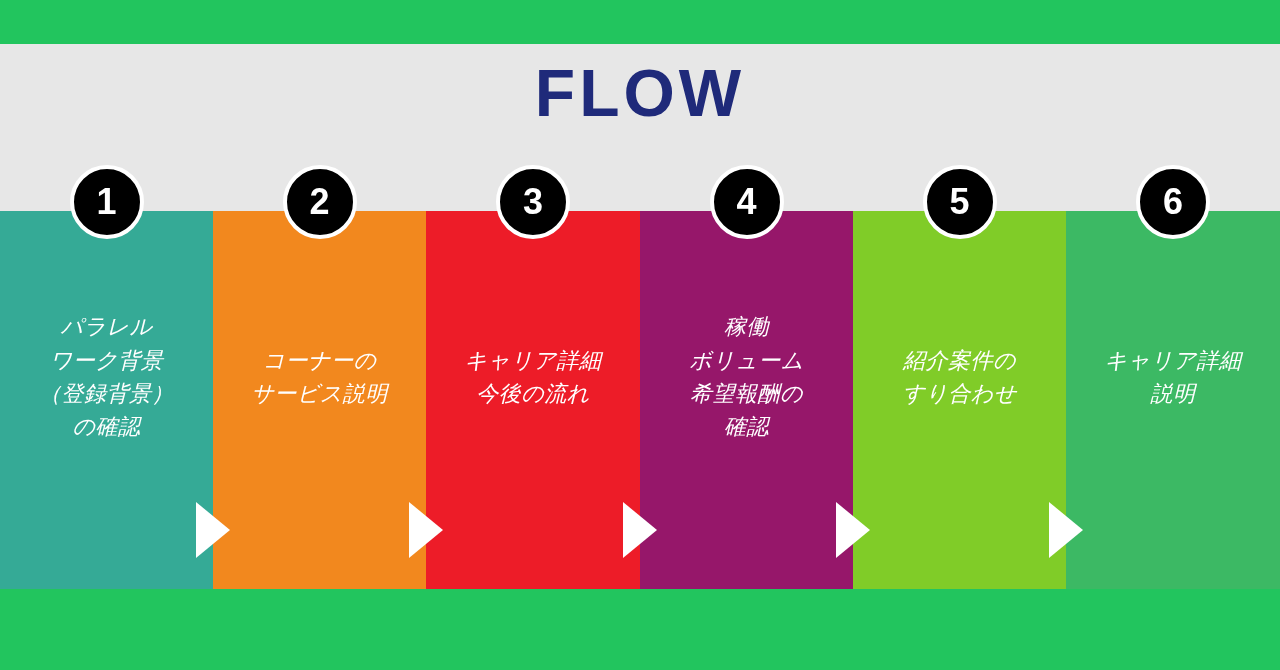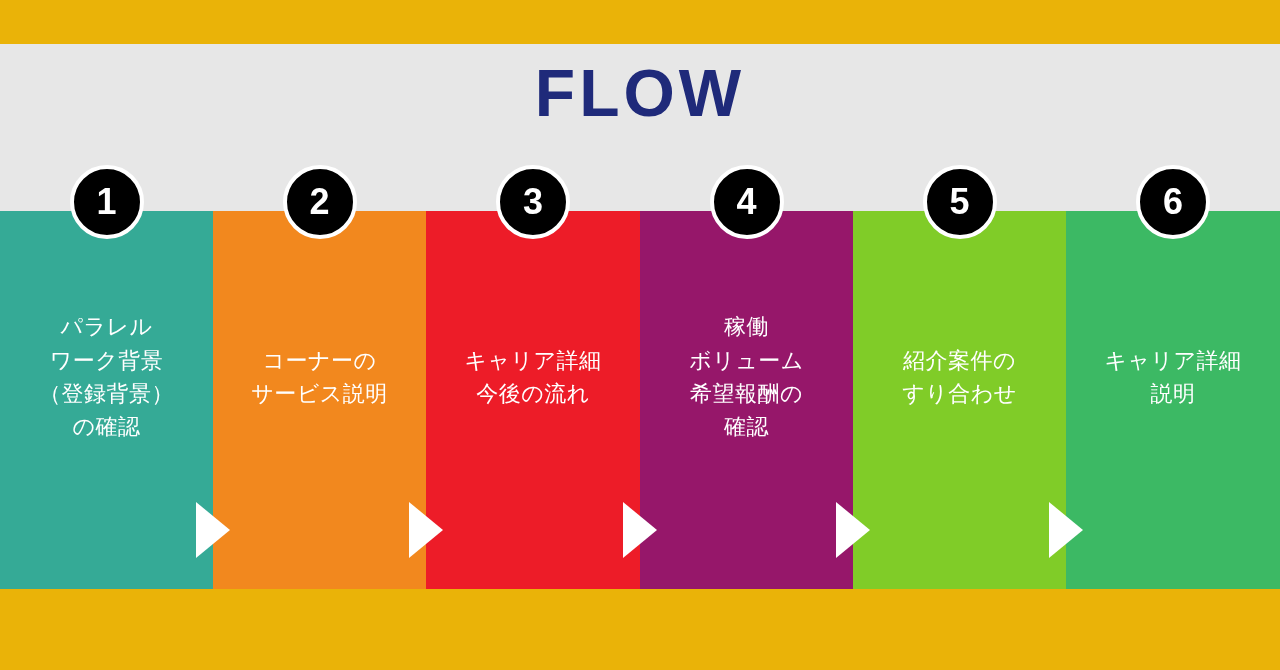--- a/index.html
+++ b/index.html
@@ -2,21 +2,21 @@
 <html><head>
 <meta charset="utf-8">
 <style>
   * { margin:0; padding:0; box-sizing:border-box; }
   html, body {
     width:1280px; height:670px;
     background:#fafafa;
     font-family:"Liberation Sans","DejaVu Sans",sans-serif;
     overflow:hidden;
   }
-  #page { position:relative; width:1280px; height:670px; background:#eab308; }
+  #page { position:relative; width:1280px; height:670px; background:#22c55e; }
 
   
   .header-band {
     position:absolute; left:0; top:44px; width:1280px; height:167px;
     background:#e7e7e7;
   }
   .flow-title {
     position:absolute; left:0; top:60px; width:1280px;
     text-align:center;
     font-size:66px; font-weight:bold; letter-spacing:4px;
@@ -42,20 +42,21 @@
     display:flex;
     align-items:center;
     justify-content:center;
     padding:0 8px 46px 8px;
     color:#ffffff;
     font-size:22px;
     line-height:1.52;
     text-align:center;
     white-space:pre-line;
     letter-spacing:0.5px;
+    font-style:italic;
   }
 
   
   .step-badge {
     position:absolute;
     top:-46px;
     left:50%;
     transform:translateX(-50%);
     width:74px; height:74px;
     border-radius:50%;

